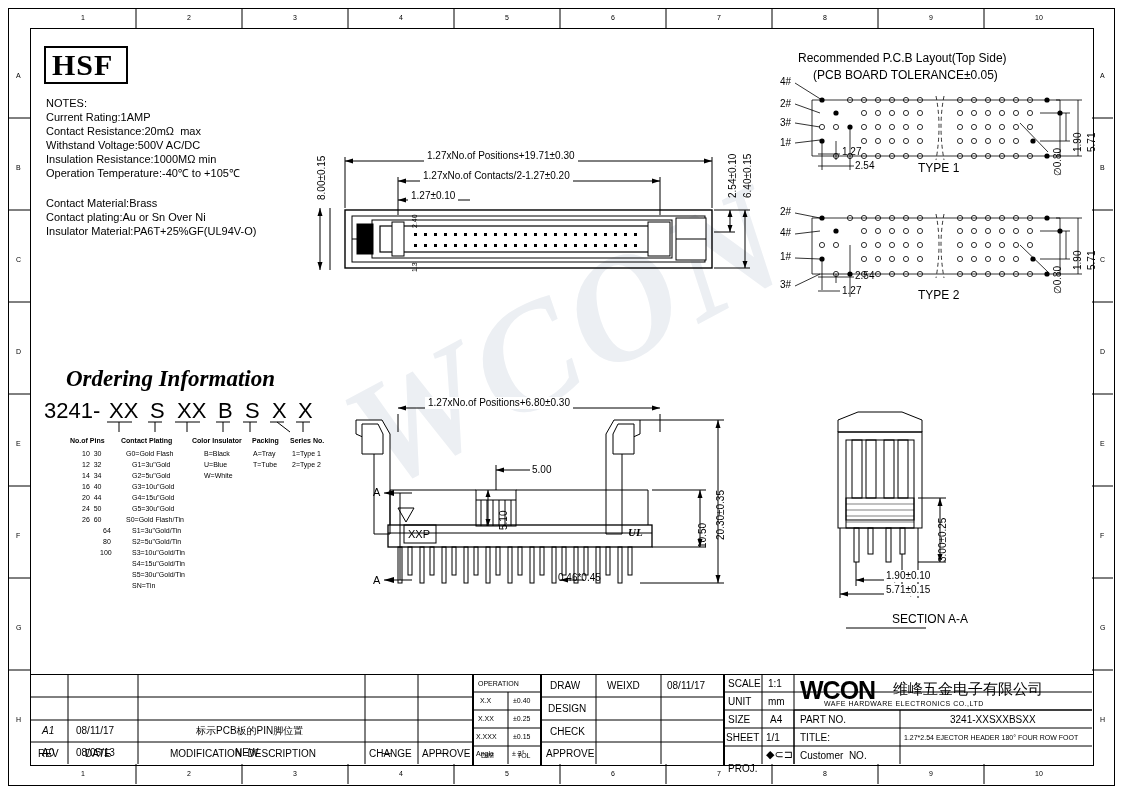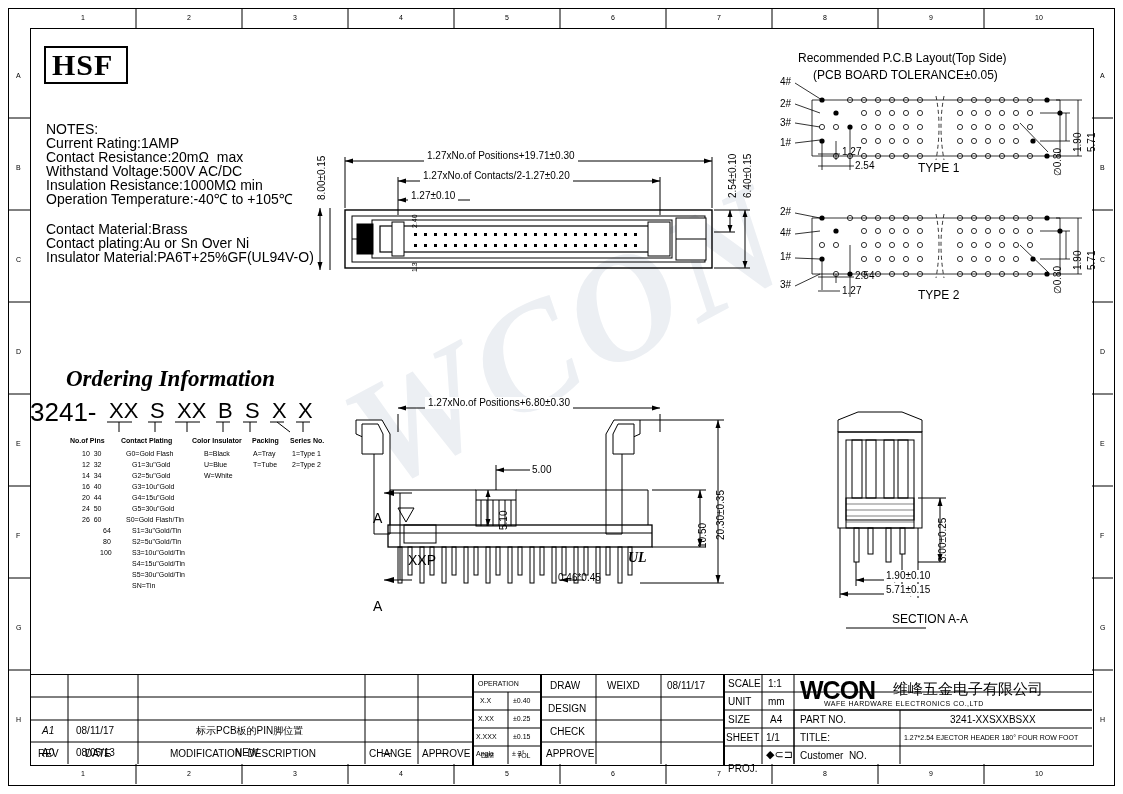--- a/index.html
+++ b/index.html
@@ -2,21 +2,21 @@
 <html><head>
 <meta charset="utf-8">
 <style>
   html,body{margin:0;padding:0;background:#fff;}
   body{width:1123px;height:794px;font-family:"Liberation Sans",sans-serif;color:#000;overflow:hidden;}
   #sheet{position:relative;width:1123px;height:794px;}
   .brd{position:absolute;border:1px solid #000;}
   .txt{position:absolute;white-space:pre;font-size:9px;line-height:1.15;}
   .tiny{font-size:7px;}
   .t10{font-size:10px;}
-  .t11{font-size:14px;margin-top:24px;}
+  .t11{font-size:11px;}
   .t12{font-size:12px;}
   .bold{font-weight:bold;}
   .vert{transform-origin:0 0;}
   svg{position:absolute;left:0;top:0;overflow:visible;}
   .wm{position:absolute;font-family:"Liberation Serif",serif;font-style:italic;font-weight:bold;
       color:#eceff3;font-size:150px;left:330px;top:250px;transform:rotate(-28deg);letter-spacing:6px;}
 </style>
 </head>
 <body>
 
@@ -441,21 +441,21 @@
   <div class="txt t10" style="left:420px;top:170px;background:#fff;padding:0 3px;">1.27xNo.of Contacts/2-1.27±0.20</div>
   <div class="txt t10" style="left:408px;top:190px;background:#fff;padding:0 3px;">1.27±0.10</div>
   <div class="txt t10 vert" style="left:316px;top:200px;transform:rotate(-90deg);">8.00±0.15</div>
   <div class="txt t10 vert" style="left:727px;top:198px;transform:rotate(-90deg);">2.54±0.10</div>
   <div class="txt t10 vert" style="left:742px;top:198px;transform:rotate(-90deg);">6.40±0.15</div>
   <div class="txt tiny vert" style="left:411px;top:228px;transform:rotate(-90deg);">2.40</div>
   <div class="txt tiny vert" style="left:411px;top:272px;transform:rotate(-90deg);">1.3</div>
 
   <div class="txt" style="left:66px;top:366px;font-family:'Liberation Serif',serif;font-style:italic;font-weight:bold;font-size:23px;">Ordering Information</div>
 
-  <div class="txt" style="left:30px;top:398px;font-size:26px;">3241-</div>
+  <div class="txt" style="left:44px;top:398px;font-size:22px;">3241-</div>
   <div class="txt" style="left:109px;top:398px;font-size:22px;">XX</div>
   <div class="txt" style="left:150px;top:398px;font-size:22px;">S</div>
   <div class="txt" style="left:177px;top:398px;font-size:22px;">XX</div>
   <div class="txt" style="left:218px;top:398px;font-size:22px;">B</div>
   <div class="txt" style="left:245px;top:398px;font-size:22px;">S</div>
   <div class="txt" style="left:272px;top:398px;font-size:22px;">X</div>
   <div class="txt" style="left:298px;top:398px;font-size:22px;">X</div>
 
   <svg width="1123" height="794">
     <g stroke="#000" stroke-width="1">

